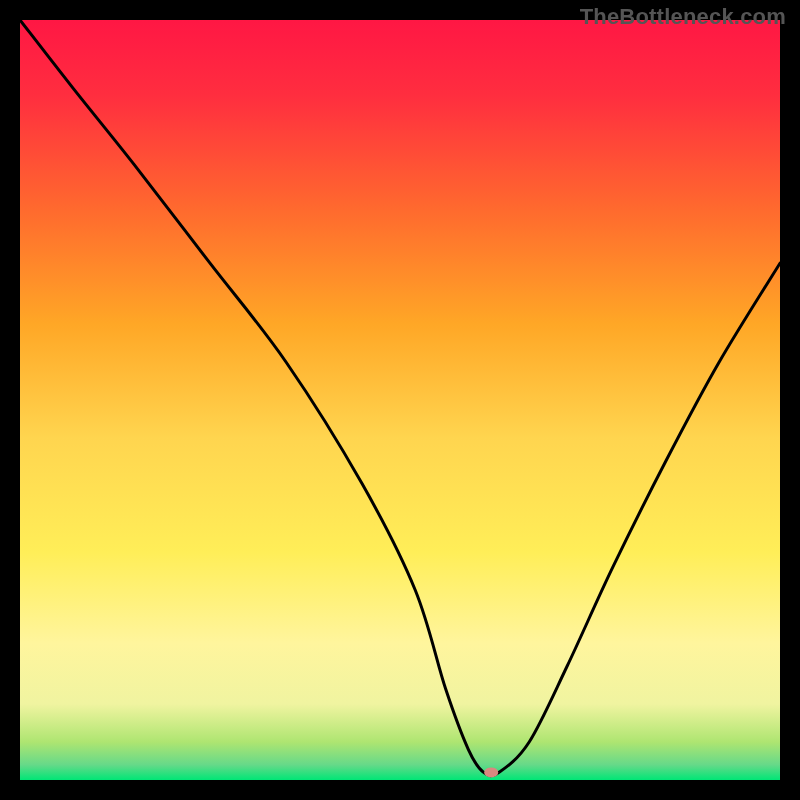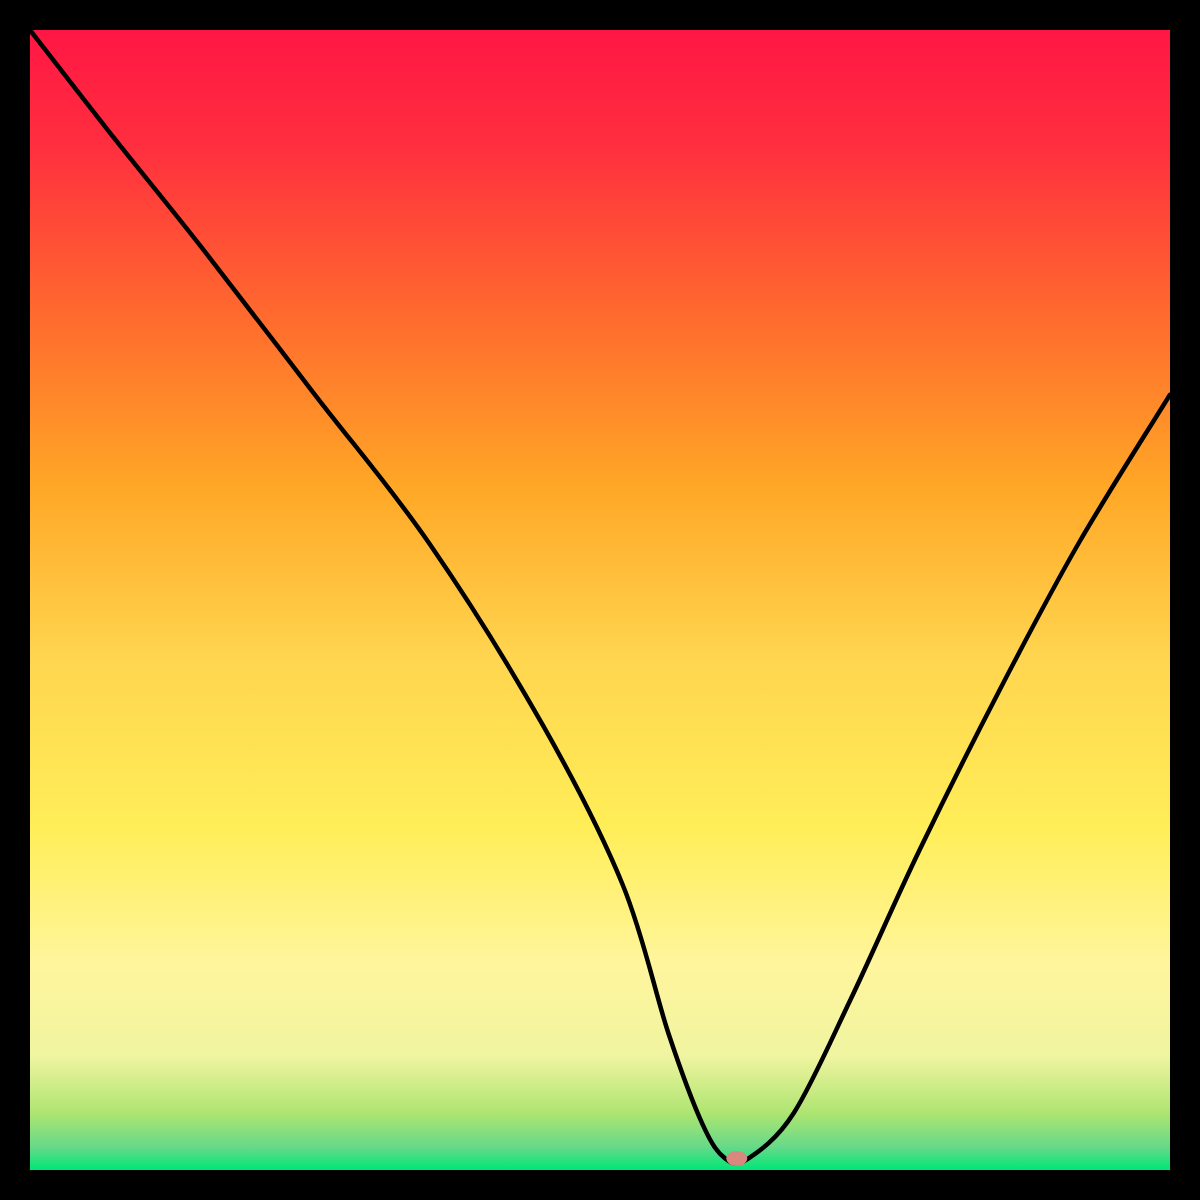--- a/index.html
+++ b/index.html
@@ -32,20 +32,21 @@
   .plot-area svg {
     display: block;
     width: 760px;
     height: 760px;
   }
 </style>
 </head>
 <body>
 <div class="container">
 
+<div class="watermark">TheBottleneck.com</div>
 
 <div class="plot-area">
   <svg viewBox="0 0 760 760">
     <defs>
       <linearGradient id="bg-grad" x1="0" y1="0" x2="0" y2="1">
             <stop offset="0%" stop-color="#ff1744"></stop>
             <stop offset="10%" stop-color="#ff2e3f"></stop>
             <stop offset="25%" stop-color="#ff6a2e"></stop>
             <stop offset="40%" stop-color="#ffa726"></stop>
             <stop offset="55%" stop-color="#ffd54f"></stop>

